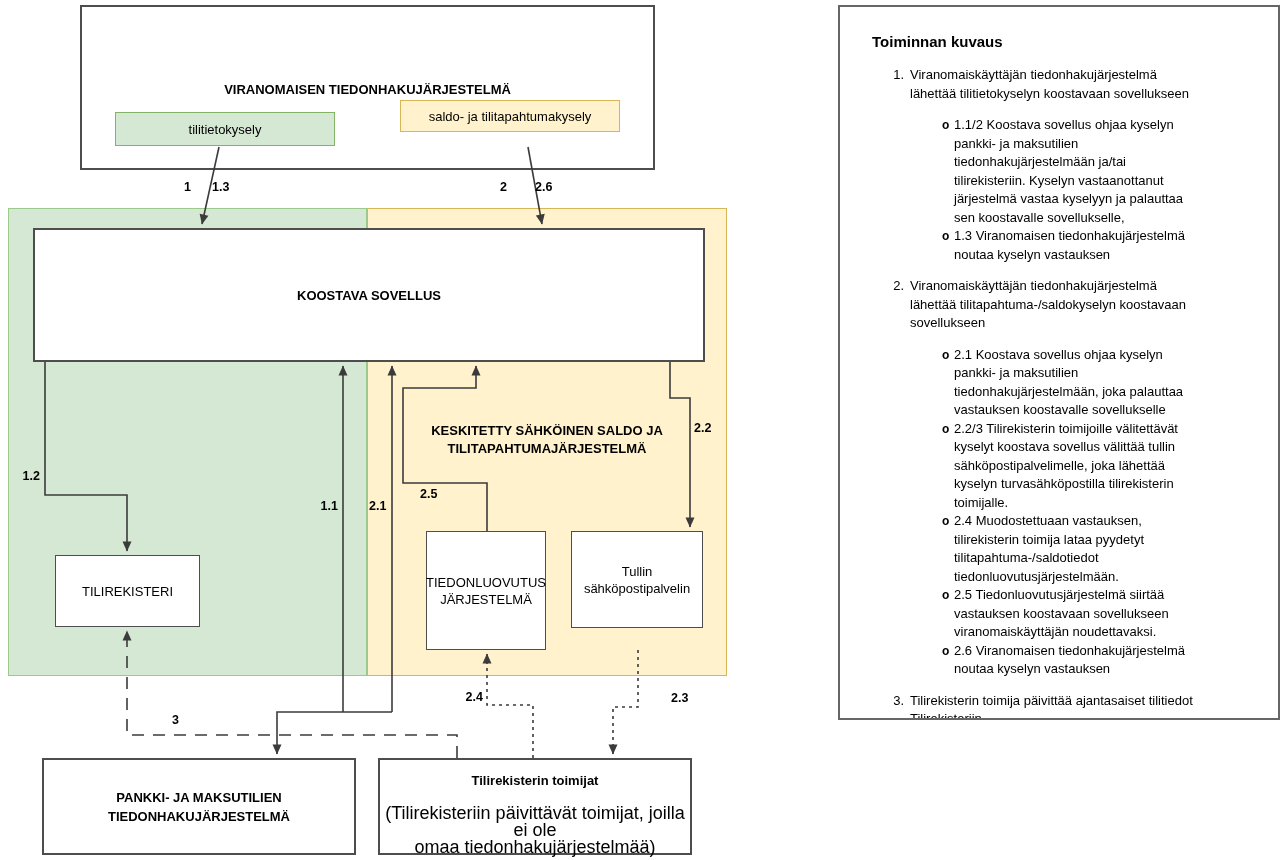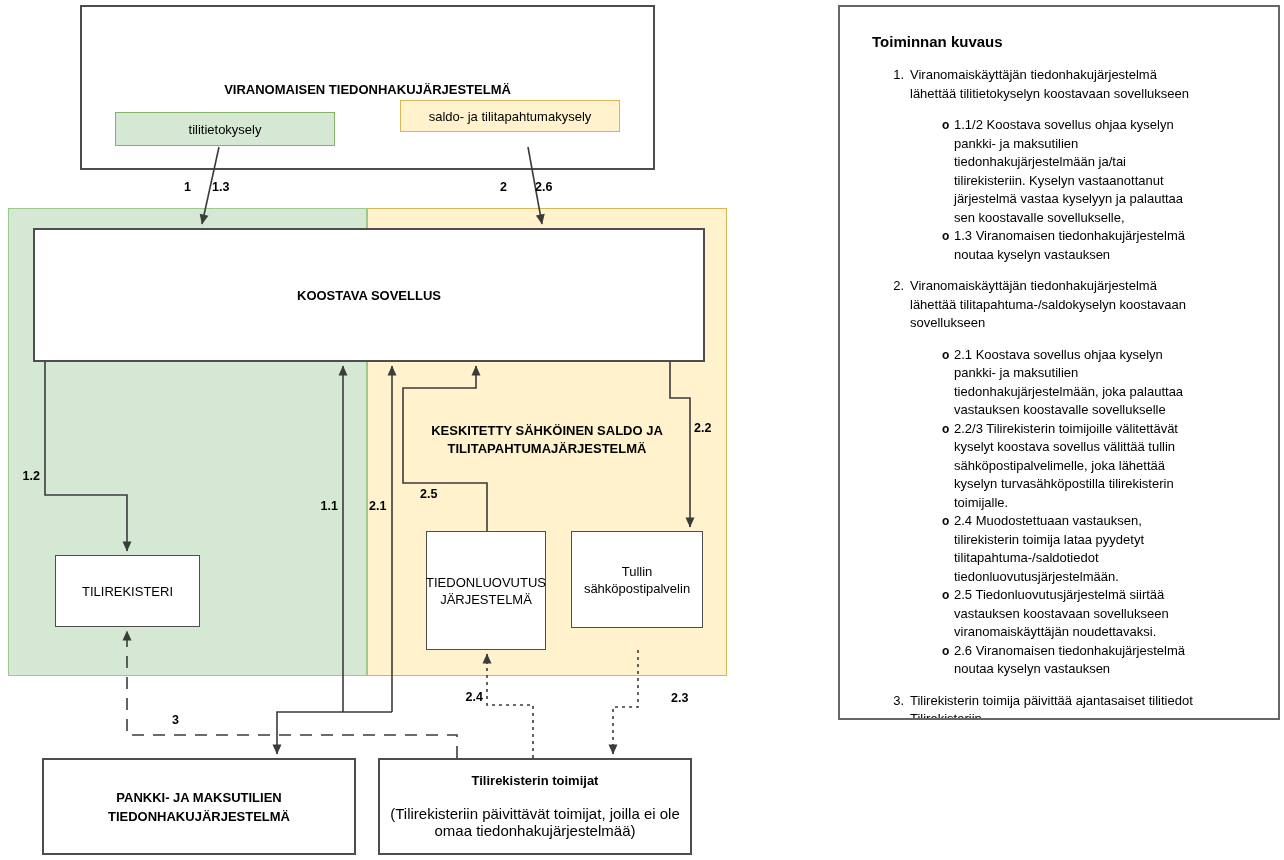--- a/index.html
+++ b/index.html
@@ -51,21 +51,21 @@
   <div class="thinbox center t13" style="left:55px;top:555px;width:145px;height:72px;">TILIREKISTERI</div>
   <div class="thinbox center t13 pre" style="left:426px;top:531px;width:120px;height:119px;">TIEDONLUOVUTUS
 JÄRJESTELMÄ</div>
   <div class="thinbox center t13 pre" style="left:571px;top:531px;width:132px;height:97px;">Tullin
 sähköpostipalvelin</div>
 
   <div class="box center bold t13 pre" style="left:42px;top:758px;width:314px;height:97px;line-height:19px;">PANKKI- JA MAKSUTILIEN
 TIEDONHAKUJÄRJESTELMÄ</div>
   <div class="box" style="left:378px;top:758px;width:314px;height:97px;">
     <div class="abs bold" style="left:0;right:0;top:13px;text-align:center;font-size:13px;">Tilirekisterin toimijat</div>
-    <div class="abs pre" style="left:4px;right:4px;top:45px;text-align:center;font-size:15px;line-height:17px;">(Tilirekisteriin päivittävät toimijat, joilla ei ole
+    <div class="abs pre" style="left:4px;right:4px;top:45px;text-align:center;font-size:18px;line-height:17px;">(Tilirekisteriin päivittävät toimijat, joilla ei ole
 omaa tiedonhakujärjestelmää)</div>
   </div>
 
   <svg class="overlay" width="1284" height="860" viewBox="0 0 1284 860">
     <defs>
       <marker id="ah" markerUnits="userSpaceOnUse" markerWidth="13" markerHeight="11" refX="10" refY="5" orient="auto">
         <path d="M0.5,0.5 L10.5,5 L0.5,9.5 Z" fill="#3b3b3b"></path>
       </marker>
     </defs>
     <g stroke="#3b3b3b" stroke-width="1.6" fill="none">

